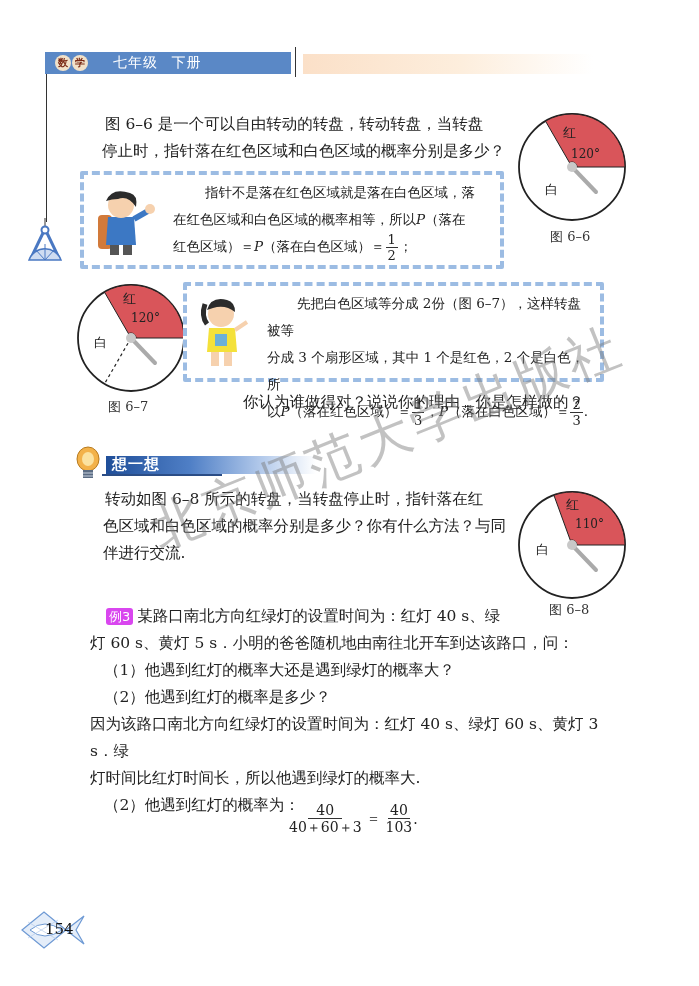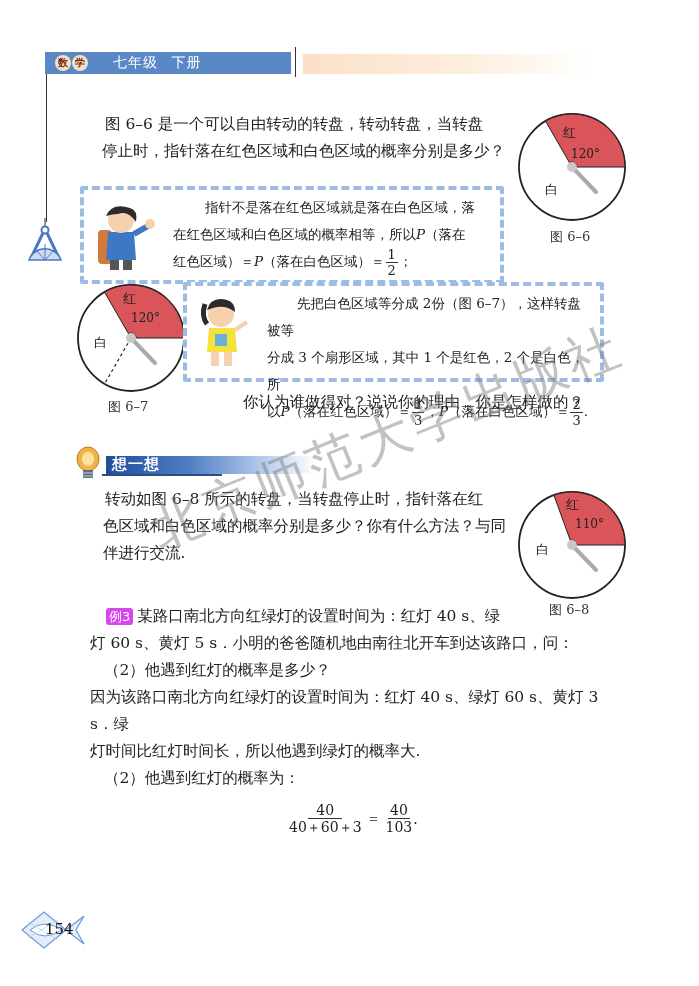--- a/index.html
+++ b/index.html
@@ -115,21 +115,21 @@
   <path d="M55 55 L108 55 A53 53 0 0 0 28.5 9.1 Z" fill="#d9555a" stroke="#222" stroke-width="1"></path>
   <path d="M60 55 A5 5 0 0 0 52.5 50.7" fill="none" stroke="#222" stroke-width="1"></path>
   <line x1="55" y1="55" x2="79" y2="80" stroke="#aaa" stroke-width="4" stroke-linecap="round"></line>
   <circle cx="55" cy="55" r="5" fill="#c8c8c8"></circle>
 </svg>
 <div class="abs" style="left:563px; top:124px; font-size:13px;">红</div>
 <div class="abs" style="left:571px; top:147px; font-size:12px;">120°</div>
 <div class="abs" style="left:545px; top:181px; font-size:13px;">白</div>
 <div class="abs fig-caption" style="left:550px; top:228px;">图 6–6</div>
 
-<div class="abs dash-box" style="left:80px; top:186px; width:416px; height:90px;">
+<div class="abs dash-box" style="left:80px; top:171px; width:416px; height:90px;">
   <svg class="abs" style="left:10px; top:10px;" width="62" height="72" viewBox="0 0 62 72">
     <rect x="4" y="30" width="14" height="34" rx="4" fill="#d27a3a"></rect>
     <path d="M14 32 L40 32 L42 60 L12 60 Z" fill="#3c78c4"></path>
     <circle cx="27" cy="20" r="13" fill="#f6d1ae"></circle>
     <path d="M12 16 Q18 2 36 8 Q44 10 42 22 Q34 10 24 14 Q18 14 12 16 Z" fill="#2b2b2b"></path>
     <path d="M40 34 L54 26" stroke="#3c78c4" stroke-width="6"></path>
     <circle cx="56" cy="24" r="5" fill="#f6d1ae"></circle>
     <rect x="16" y="60" width="9" height="10" fill="#555"></rect>
     <rect x="29" y="60" width="9" height="10" fill="#555"></rect>
   </svg>
@@ -215,20 +215,21 @@
 <div class="abs" style="left:566px; top:496px; font-size:13px;">红</div>
 <div class="abs" style="left:575px; top:517px; font-size:12px;">110°</div>
 <div class="abs" style="left:536px; top:541px; font-size:13px;">白</div>
 <div class="abs fig-caption" style="left:549px; top:601px;">图 6–8</div>
 
 <div class="abs p" style="left:90px; top:603px; width:530px;">
   <div style="padding-left:16px;">
     <span class="example-badge">例3</span><span>某路口南北方向红绿灯的设置时间为：红灯 40 s、绿</span>
   </div>
   <div>灯 60 s、黄灯 5 s．小明的爸爸随机地由南往北开车到达该路口，问：</div>
+  <div style="padding-left:14px;">（1）他遇到红灯的概率大还是遇到绿灯的概率大？</div>
   <div style="padding-left:14px;">（2）他遇到红灯的概率是多少？</div>
   <div>因为该路口南北方向红绿灯的设置时间为：红灯 40 s、绿灯 60 s、黄灯 3 s．绿</div>
   <div>灯时间比红灯时间长，所以他遇到绿灯的概率大.</div>
   <div style="padding-left:14px;">（2）他遇到红灯的概率为：</div>
 </div>
 
 <div class="abs" style="left:288px; top:803px; display:flex; align-items:center; font-size:14px;">
   <span class="frac" style="font-size:14px;">
     <span class="num" style="padding:0 8px 1px;">40</span>
     <span class="den">40＋60＋3</span>

